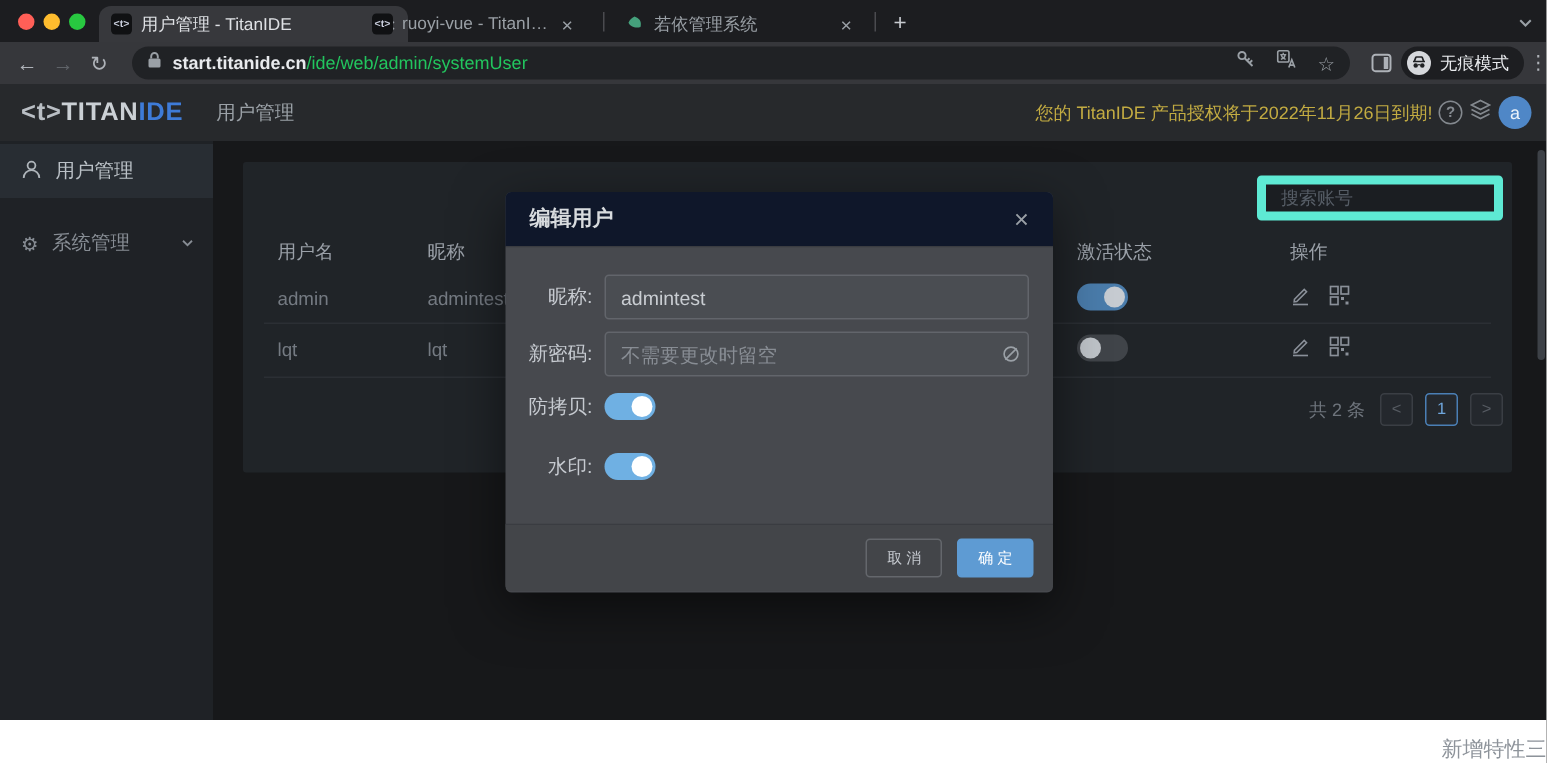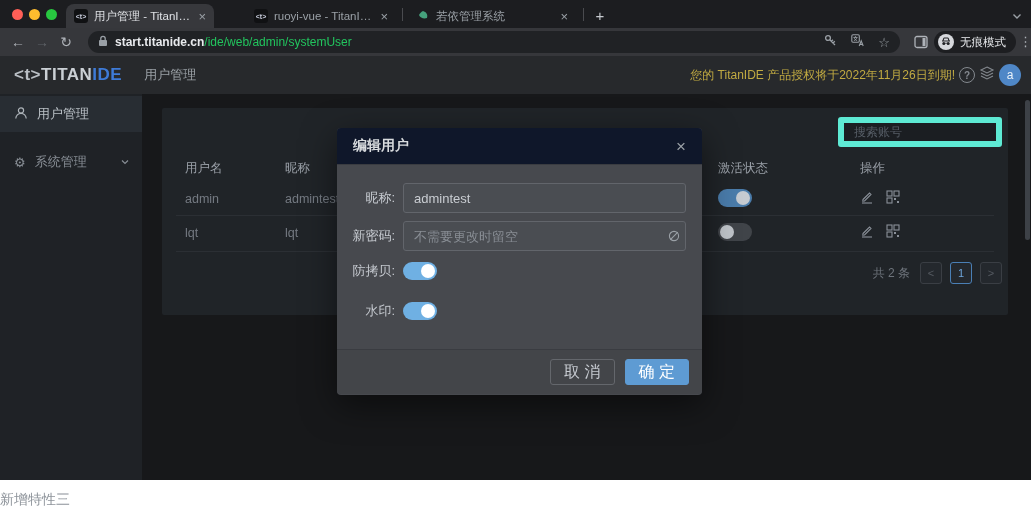--- a/index.html
+++ b/index.html
@@ -99,44 +99,44 @@
   .mlabel { width:58px; text-align:right; color:#c6cad0; font-size:13px; flex:0 0 auto; }
   .minput { margin-left:8px; width:283px; height:30px; background:#4a4d52; border:1px solid #62656b; border-radius:3px; color:#c9cdd2; font-size:13px; padding:0 28px 0 10px; outline:none; font-family:"Liberation Sans", sans-serif; }
   .minput::placeholder { color:#888d94; }
   .mrow-nick { top:18px; height:30px; }
   .mrow-pass { top:56px; height:30px; }
   .mrow-copy { top:96px; height:20px; }
   .mrow-water { top:136px; height:20px; }
   .mrow .switch { margin-left:8px; }
   .eye-icon { position:absolute; left:330px; top:8px; }
   .modal-footer { height:45px; background:#434549; border-top:1px solid #3a3c41; border-radius:0 0 4px 4px; display:flex; align-items:center; justify-content:flex-end; gap:10px; padding-right:13px; }
-  .btn { height:26px; padding:8px 13px; border-radius:3px; font-size:16px; display:flex; align-items:center; }
+  .btn { height:26px; padding:8px 13px; border-radius:3px; font-size:10px; display:flex; align-items:center; }
   .btn-cancel { border:1px solid #64676c; color:#c6cad0; background:transparent; }
   .btn-confirm { background:#5e9bd3; color:#ffffff; border:1px solid #5e9bd3; }
 
   
-  .caption-strip { position:absolute; left:0; top:480px; width:1031px; height:42px; background:#ffffff; text-align:left; }
+  .caption-strip { position:absolute; left:0; top:480px; width:1031px; height:42px; background:#ffffff; text-align:right; }
   .caption-text { margin-top:11px; display:inline-block; color:#8d939a; font-size:14px; }
 </style>
 </head>
 <body>
 
 <div id="screen">
 
   <div class="tabstrip">
     <span class="traffic t-red"></span>
     <span class="traffic t-yellow"></span>
     <span class="traffic t-green"></span>
 
-    <div class="tab active" style="left:66px; width:148px;">
+    <div class="tab active" style="left:66px; width:206px;">
       <span class="favicon">&lt;t&gt;</span>
       <span class="title">用户管理 - TitanIDE</span>
       <span class="tclose">×</span>
     </div>
-    <div class="tab" style="left:246px; width:150px;justify-content:space-between;">
+    <div class="tab" style="left:240px; width:150px;justify-content:space-between;">
       <span class="favicon">&lt;t&gt;</span>
       <span class="title">ruoyi-vue - TitanIDE</span>
       <span class="tclose">×</span>
     </div>
     <span class="tabsep" style="left:402px;"></span>
     <div class="tab" style="left:408px; width:168px;">
       <span class="favicon ruoyi">
         <svg width="12" height="12" viewBox="0 0 12 12">
             <path d="M6 1 C9 2 11 4 10 8 C7 9 3 8 2 5 C3 3 4 2 6 1 Z" fill="#45a17c"></path>
           </svg>

